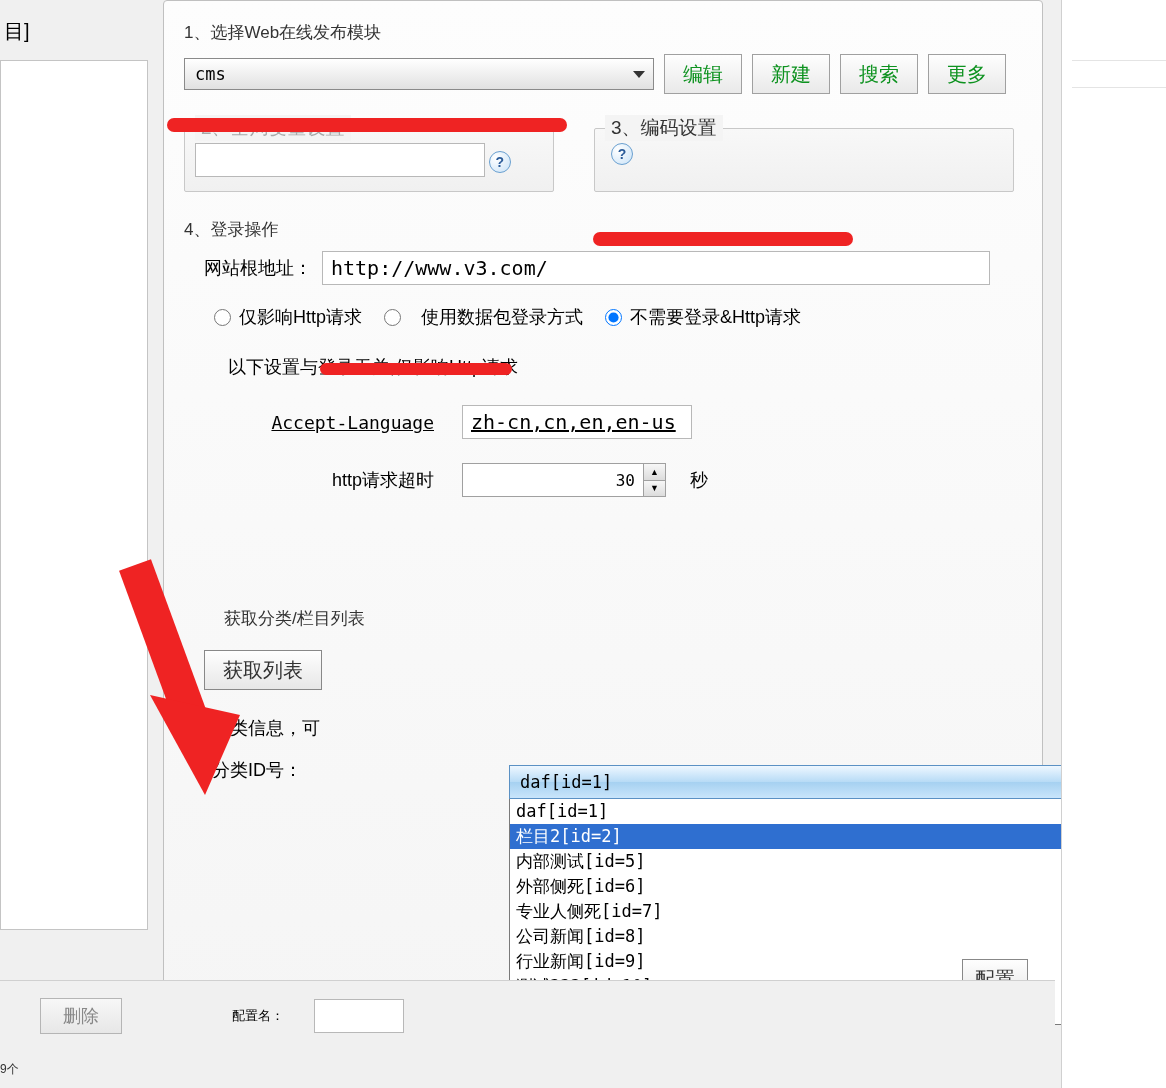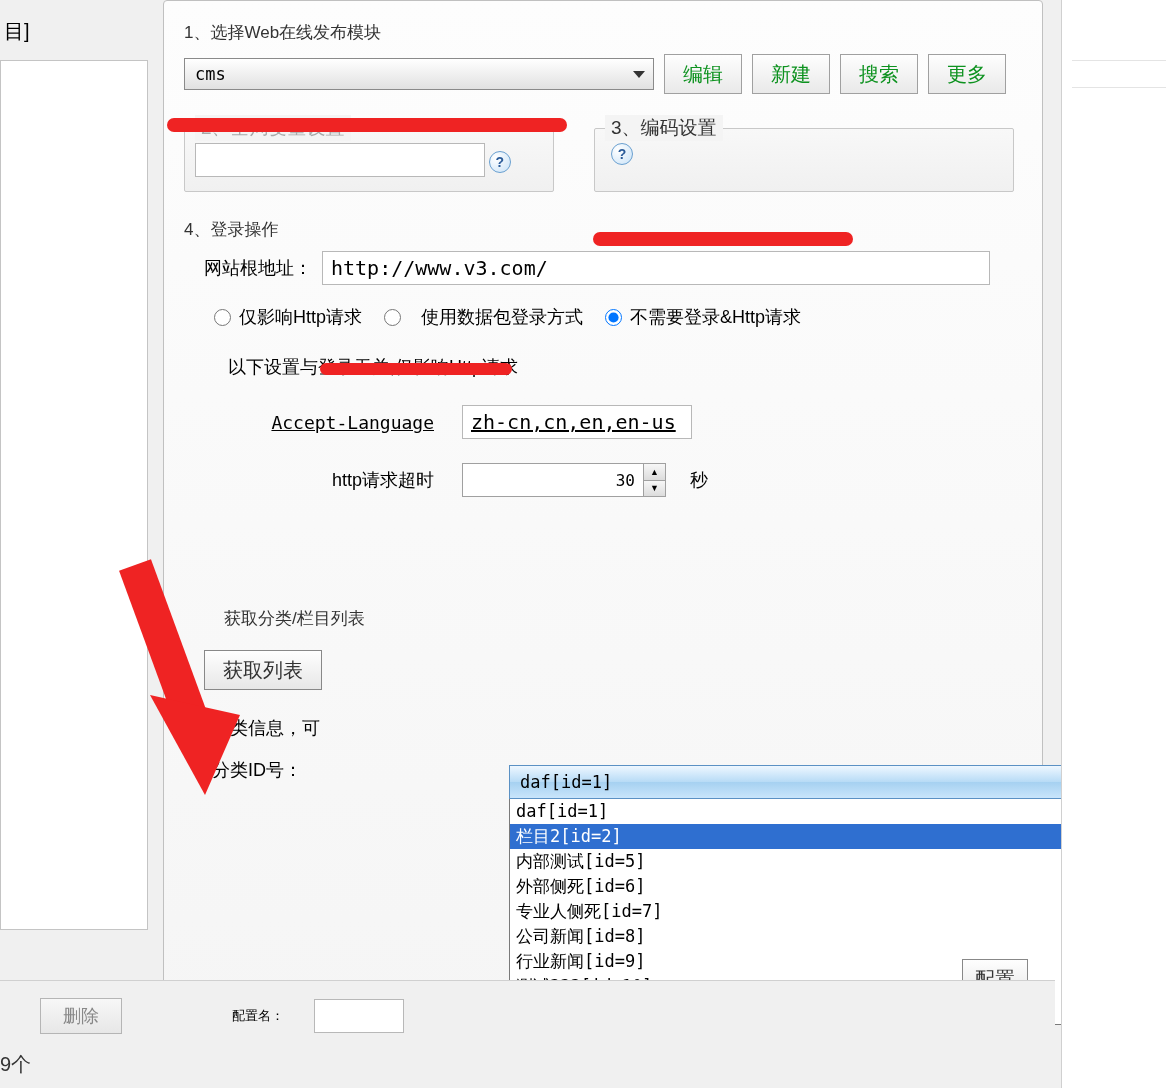--- a/index.html
+++ b/index.html
@@ -183,21 +183,21 @@
       left: 0; bottom: 38px;
       width: 1055px; height: 70px;
       border-top: 1px solid #d0d0d0;
       display: flex; align-items: center;
       padding-left: 40px; gap: 30px;
       background: #f0f0f0;
     }
     .status-frag {
       position: absolute;
       left: 0; bottom: 10px;
-      font-size: 20px;
+      font-size: 12px;
       color: #333;
     }
     .del-btn {
       height: 36px; padding: 0 22px;
       border: 1px solid #b5b5b5;
       background: linear-gradient(to bottom, #f7f7f7, #e7e7e7);
       color: #888; font-size: 18px;
     }
     .right-strip {
       position: absolute;

